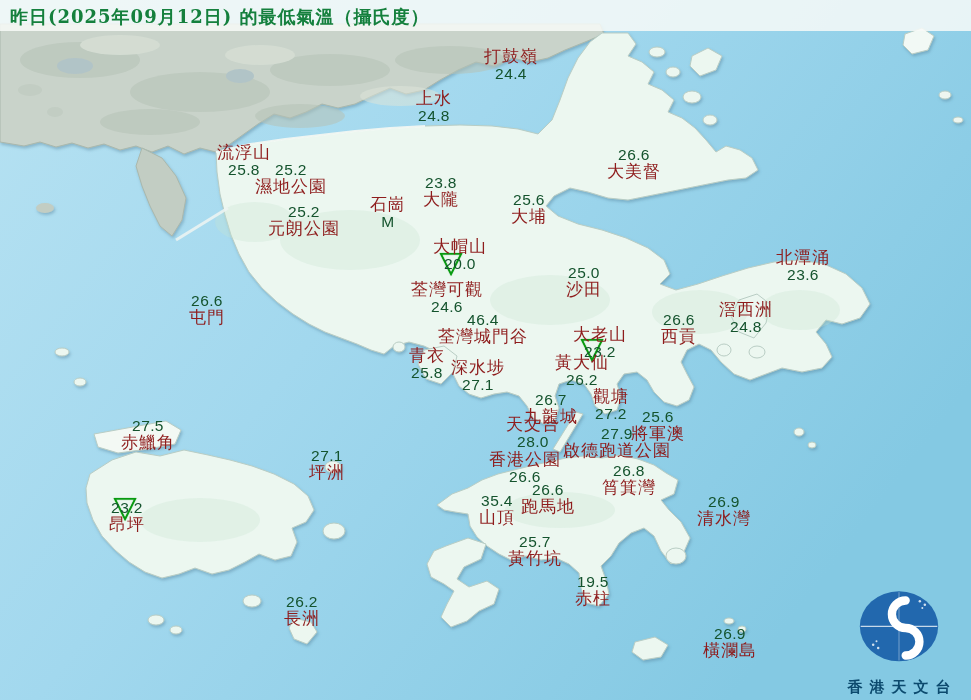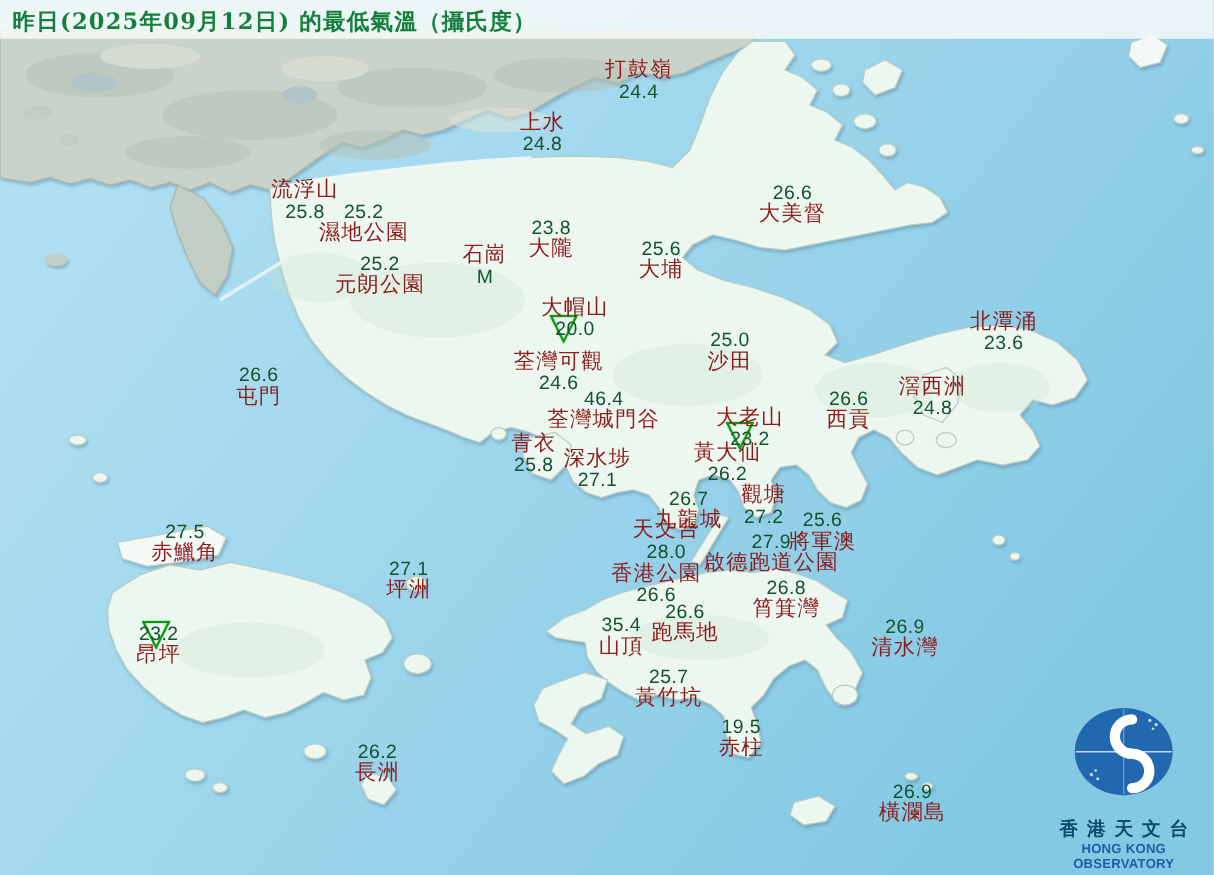--- a/index.html
+++ b/index.html
@@ -299,16 +299,15 @@
       <g fill="#ffffff" opacity="0.8">
         <circle cx="85" cy="14" r="1.5"></circle>
           <circle cx="91" cy="18" r="1.5"></circle>
           <circle cx="88" cy="22" r="1.2"></circle>
         <circle cx="35" cy="70" r="1.5"></circle>
           <circle cx="29" cy="66" r="1.5"></circle>
           <circle cx="33" cy="62" r="1.2"></circle>
       </g>
     </svg>
     <span class="zh">香港天文台</span>
-    <span class="en">HONG KONG OBSERVATORY</span>
   </div>
 
 </div>
 
 </body></html>

